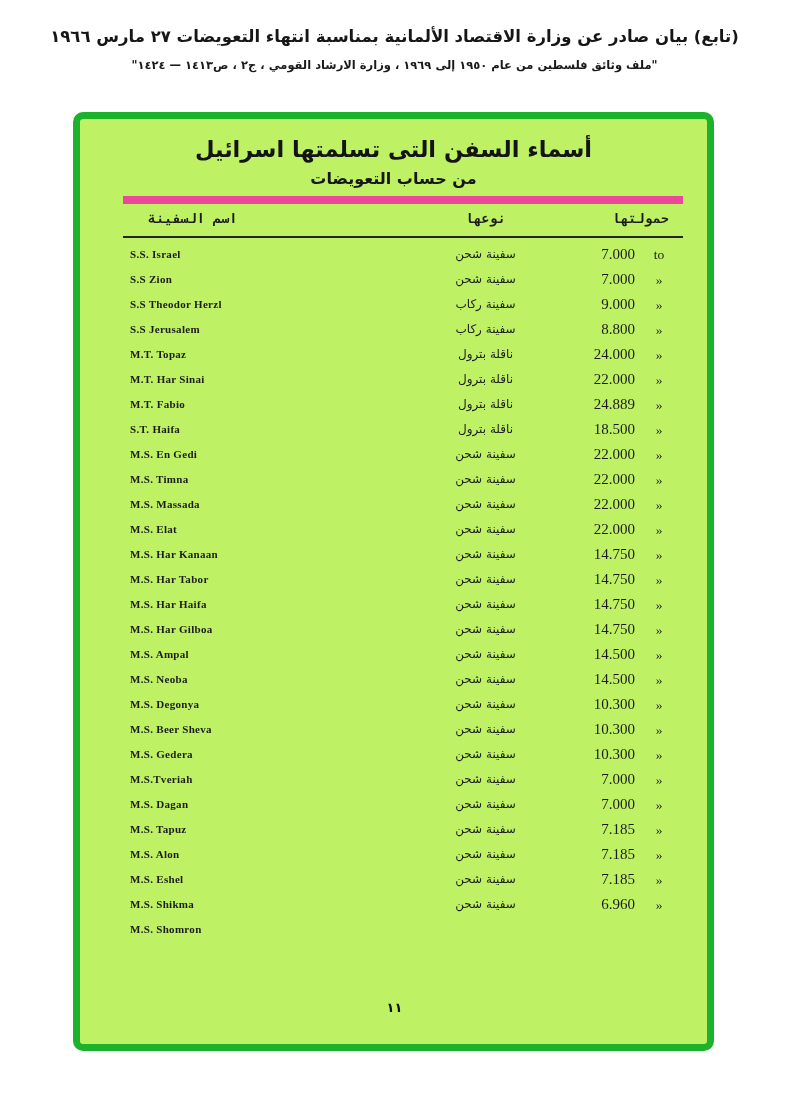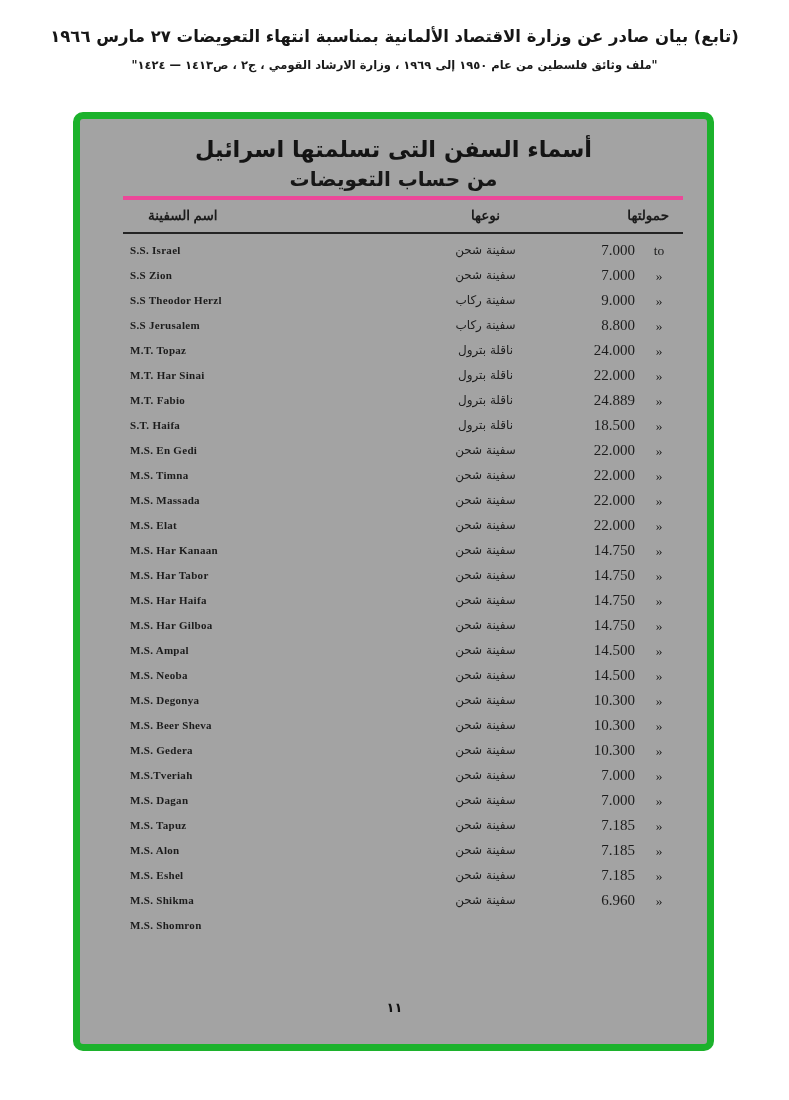--- a/index.html
+++ b/index.html
@@ -25,51 +25,51 @@
   }
 
   
   .green-box {
     position: absolute;
     left: 73px; top: 112px;
     width: 641px; height: 939px;
     border: 7px solid #1cb22c;
     border-radius: 10px;
     box-sizing: border-box;
-    background: #a3a3a3;
+    background: #bef264;
   }
 
   .doc-title {
     margin-top: 12px;
     text-align: center;
     font-family: "DejaVu Sans", sans-serif;
     font-weight: bold;
     font-size: 22.5px; line-height: 36px;
     color: #141414;
   }
   .doc-subtitle {
     text-align: center;
     font-family: "DejaVu Sans", sans-serif;
     font-weight: bold;
-    font-size: 20px; line-height: 24px;
+    font-size: 16px; line-height: 24px;
     color: #171717;
   }
 
   .ship-table {
     width: 560px;
     margin-left: 43px;
     margin-top: 5px;
   }
   .thead {
     display: grid;
     grid-template-columns: 285px 155px 120px;
-    border-top: 4px solid #ec4899;
+    border-top: 8px solid #ec4899;
     border-bottom: 2px solid #242424;
     height: 32px; line-height: 32px;
-    font-family: Liberation Serif, serif;
+    font-family: Liberation Mono, monospace;
     font-weight: bold; font-size: 13.5px;
   }
   .thead .h-name { text-align: left; padding-left: 25px; }
   .thead .h-type { text-align: center; }
   .thead .h-ton  { text-align: right; padding-right: 14px; }
 
   .tbody { padding-top: 4px; }
   .trow {
     display: grid;
     grid-template-columns: 285px 155px 72px 48px;

